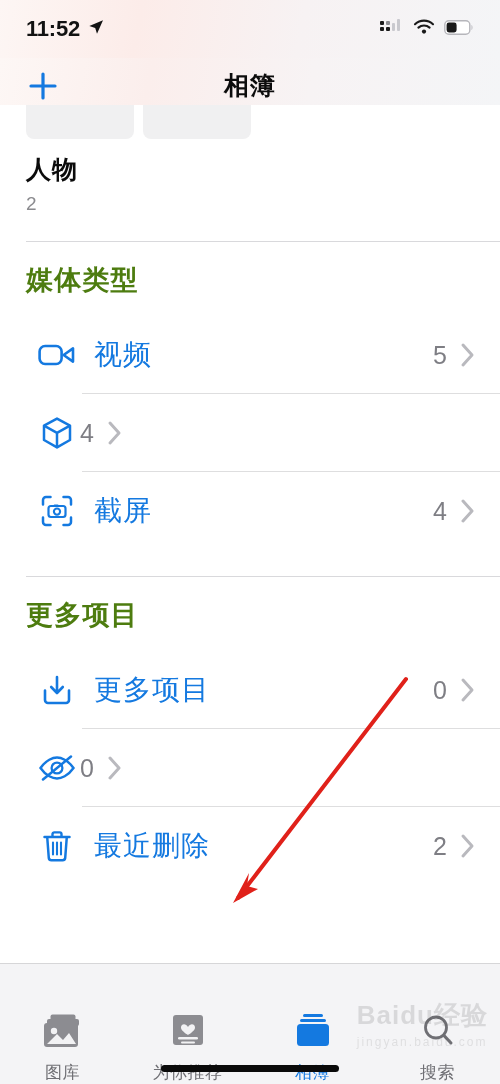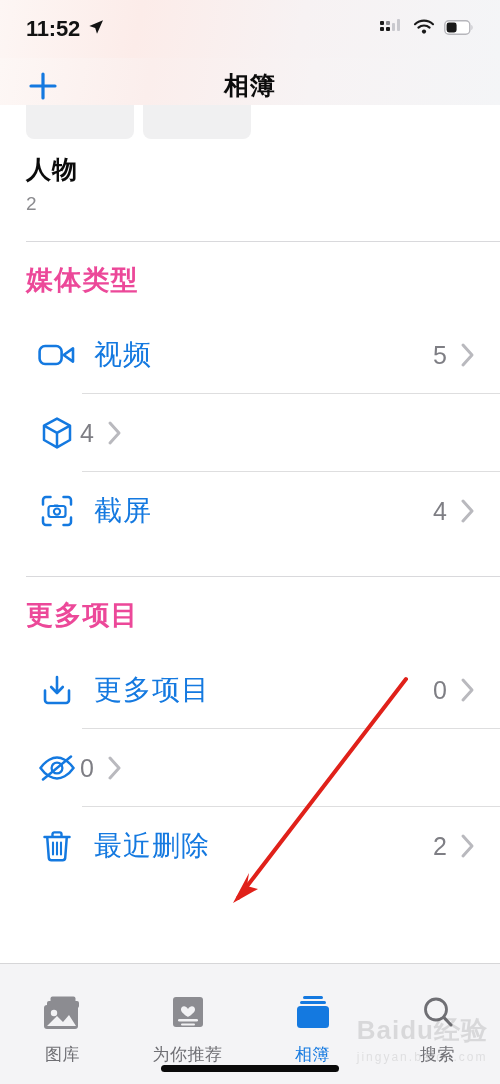--- a/index.html
+++ b/index.html
@@ -120,21 +120,21 @@
 
   
   .section-rule {
     height: 1px;
     background: #d9d9dc;
     margin: 26px 0 0 26px;
   }
   .section-header {
     font-size: 27px;
     font-weight: bold;
-    color: #ec4899;
+    color: #4d7c0f;
     letter-spacing: 1.2px;
     padding: 20px 0 18px 26px;
   }
 
   
   .row {
     display: flex;
     align-items: center;
     height: 78px;
     padding-left: 34px;
@@ -188,21 +188,21 @@
   
   #tab-bar {
     position: absolute;
     bottom: 0; left: 0;
     width: 500px;
     height: 121px;
     background: #f4f4f6;
     border-top: 1px solid #d6d6d8;
     box-sizing: border-box;
     display: flex;
-    align-items: center;
+    align-items: flex-end;
     padding-top: 12px;
   }
   .tab {
     flex: 1;
     display: flex;
     flex-direction: column;
     align-items: center;
     gap: 7px;
     cursor: pointer;
   }
@@ -222,21 +222,21 @@
     width: 178px;
     height: 7px;
     border-radius: 4px;
     background: #0a0a0a;
   }
 
   
   #watermark {
     position: absolute;
     right: 12px;
-    bottom: 20px;
+    bottom: 35px;
     opacity: 0.17;
     pointer-events: none;
   }
   #watermark-main {
     font-size: 26px;
     font-weight: bold;
     color: #555;
     letter-spacing: 1px;
   }
   #watermark-sub {

